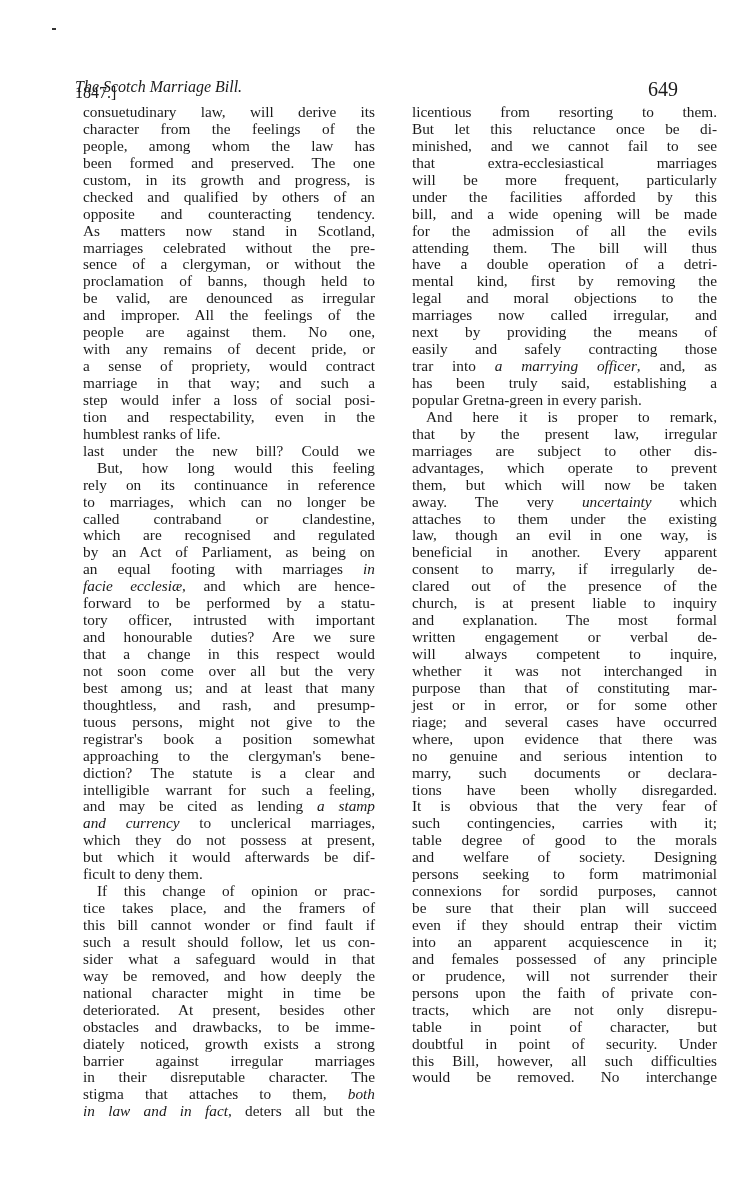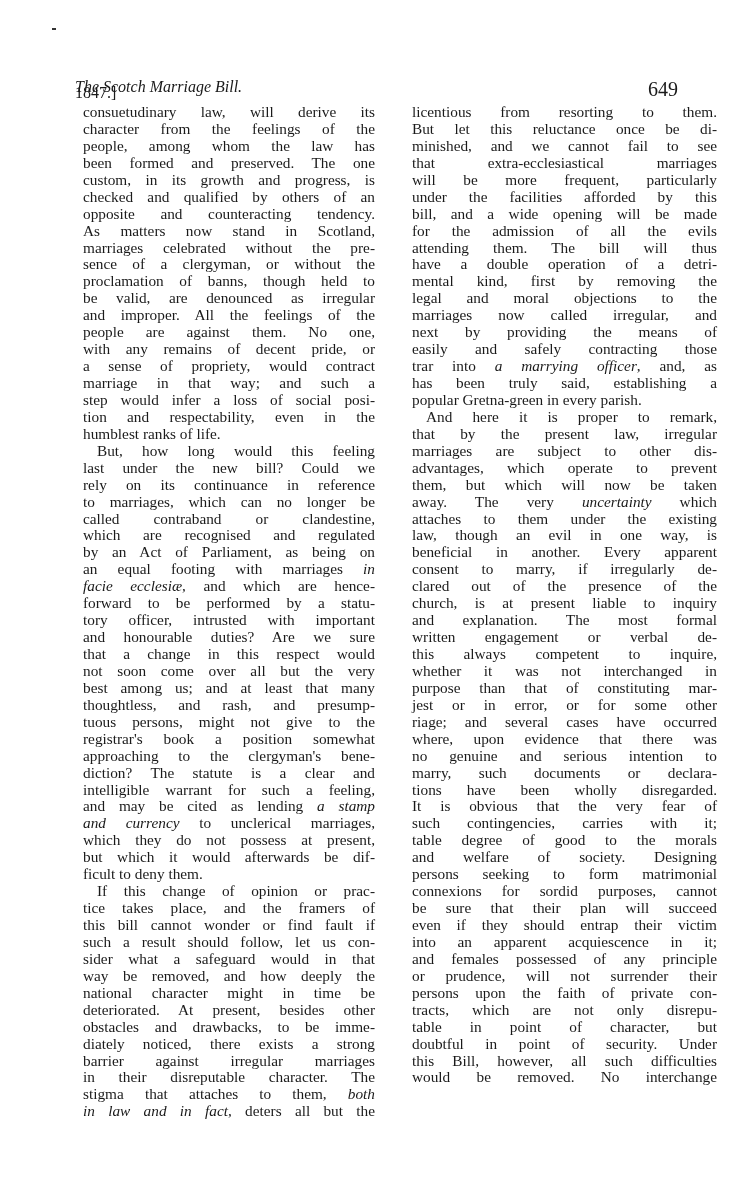--- a/index.html
+++ b/index.html
@@ -58,22 +58,22 @@
     <span class="line">proclamation of banns, though held to</span>
     <span class="line">be valid, are denounced as irregular</span>
     <span class="line">and improper. All the feelings of the</span>
     <span class="line">people are against them. No one,</span>
     <span class="line">with any remains of decent pride, or</span>
     <span class="line">a sense of propriety, would contract</span>
     <span class="line">marriage in that way; and such a</span>
     <span class="line">step would infer a loss of social posi-</span>
     <span class="line">tion and respectability, even in the</span>
     <span class="line last">humblest ranks of life.</span>
+    <span class="line">last under the new bill? Could we</span>
     <span class="line indent">But, how long would this feeling</span>
-    <span class="line">last under the new bill? Could we</span>
     <span class="line">rely on its continuance in reference</span>
     <span class="line">to marriages, which can no longer be</span>
     <span class="line">called contraband or clandestine,</span>
     <span class="line">which are recognised and regulated</span>
     <span class="line">by an Act of Parliament, as being on</span>
     <span class="line"><span>an equal footing with marriages </span><em>in</em></span>
     <span class="line"><em>facie ecclesiæ</em><span>, and which are hence-</span></span>
     <span class="line">forward to be performed by a statu-</span>
     <span class="line">tory officer, intrusted with important</span>
     <span class="line">and honourable duties? Are we sure</span>
@@ -93,21 +93,21 @@
     <span class="line last">ficult to deny them.</span>
     <span class="line indent">If this change of opinion or prac-</span>
     <span class="line">tice takes place, and the framers of</span>
     <span class="line">this bill cannot wonder or find fault if</span>
     <span class="line">such a result should follow, let us con-</span>
     <span class="line">sider what a safeguard would in that</span>
     <span class="line">way be removed, and how deeply the</span>
     <span class="line">national character might in time be</span>
     <span class="line">deteriorated. At present, besides other</span>
     <span class="line">obstacles and drawbacks, to be imme-</span>
-    <span class="line">diately noticed, there exists a strong</span>
+    <span class="line">diately noticed, growth exists a strong</span>
     <span class="line">barrier against irregular marriages</span>
     <span class="line">in their disreputable character. The</span>
     <span class="line"><span>stigma that attaches to them, </span><em>both</em></span>
     <span class="line"><em>in law and in fact</em><span>, deters all but the</span></span>
   </div>
 <div class="column col-right" id="col-right">
     <span class="line">licentious from resorting to them.</span>
     <span class="line">But let this reluctance once be di-</span>
     <span class="line">minished, and we cannot fail to see</span>
     <span class="line">that extra-ecclesiastical marriages</span>
@@ -132,21 +132,21 @@
     <span class="line">them, but which will now be taken</span>
     <span class="line"><span>away. The very </span><em>uncertainty</em><span> which</span></span>
     <span class="line">attaches to them under the existing</span>
     <span class="line">law, though an evil in one way, is</span>
     <span class="line">beneficial in another. Every apparent</span>
     <span class="line">consent to marry, if irregularly de-</span>
     <span class="line">clared out of the presence of the</span>
     <span class="line">church, is at present liable to inquiry</span>
     <span class="line">and explanation. The most formal</span>
     <span class="line">written engagement or verbal de-</span>
-    <span class="line">this always competent to inquire,</span>
+    <span class="line">will always competent to inquire,</span>
     <span class="line">whether it was not interchanged in</span>
     <span class="line">purpose than that of constituting mar-</span>
     <span class="line">jest or in error, or for some other</span>
     <span class="line">riage; and several cases have occurred</span>
     <span class="line">where, upon evidence that there was</span>
     <span class="line">no genuine and serious intention to</span>
     <span class="line">marry, such documents or declara-</span>
     <span class="line">tions have been wholly disregarded.</span>
     <span class="line">It is obvious that the very fear of</span>
     <span class="line">such contingencies, carries with it;</span>

